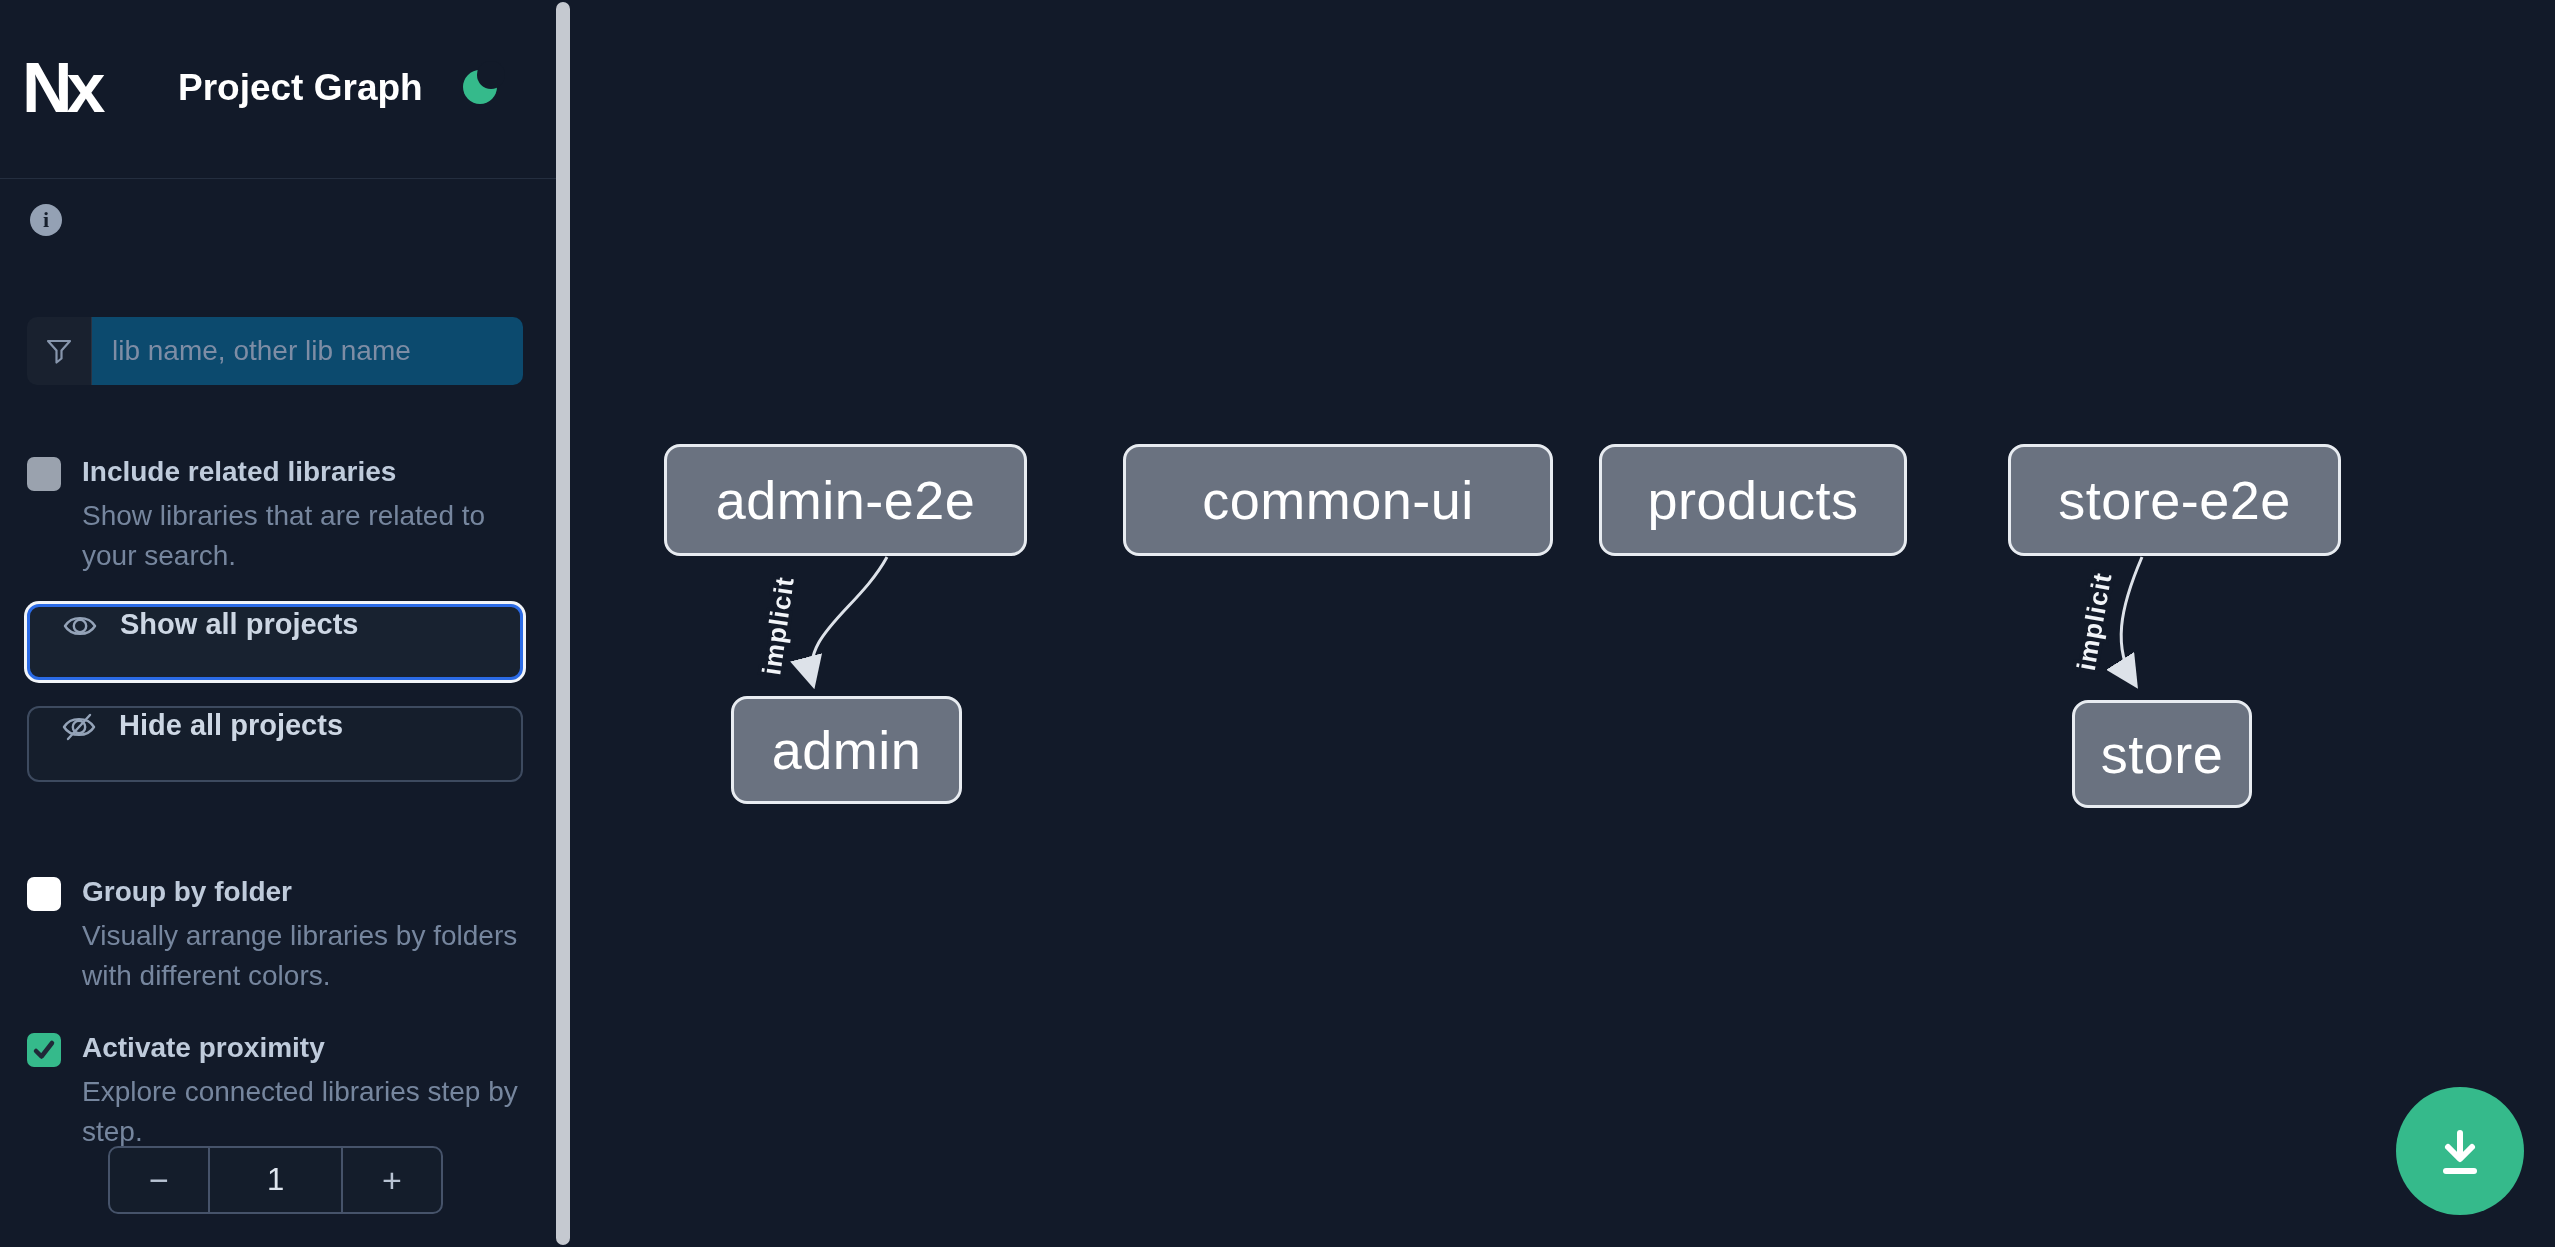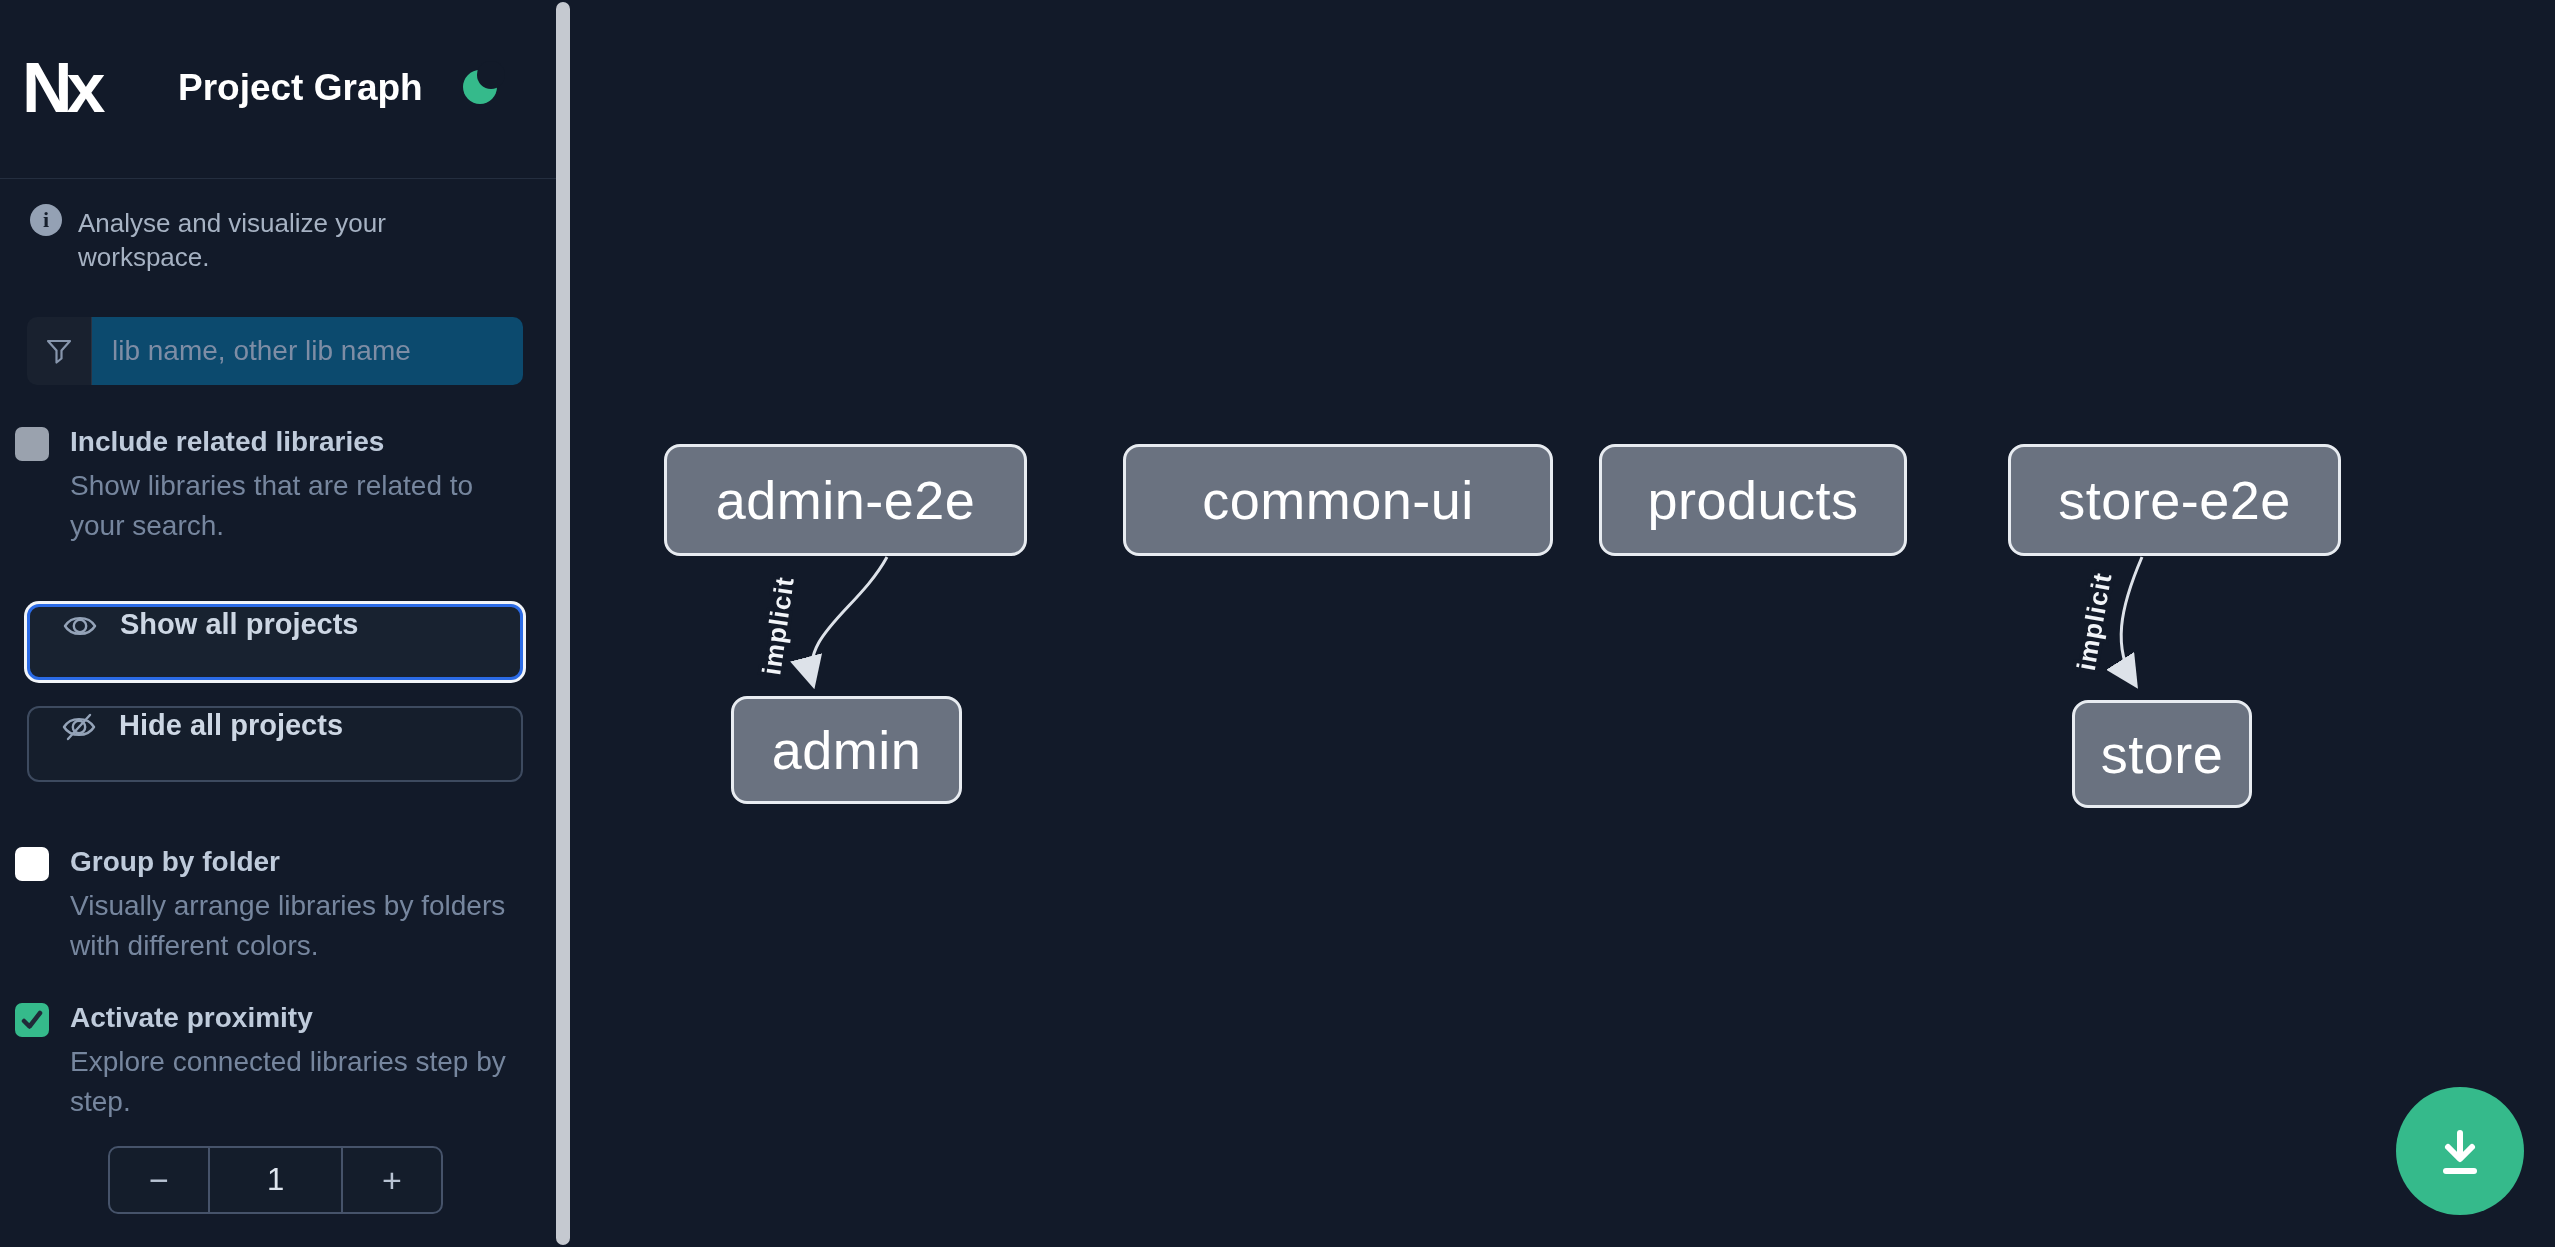--- a/index.html
+++ b/index.html
@@ -29,21 +29,21 @@
   .intro-text{position:absolute;left:78px;top:206px;width:440px;font-size:26px;line-height:34px;color:#a6b2c3;}
 
   .searchbox{position:absolute;left:27px;top:317px;width:496px;height:68px;border-radius:10px;
              overflow:hidden;display:flex;}
   .search-iconcell{width:64px;background:#19212f;display:flex;align-items:center;justify-content:center;
                    border-right:1px solid #2a3342;}
   .searchbox input{flex:1;background:#0c4a6e;border:none;outline:none;color:#cfd9e6;
                    font-size:28px;padding:0 20px;font-family:"Liberation Sans",sans-serif;}
   .searchbox input::placeholder{color:#7e8da5;}
 
-  .opt-row{position:absolute;left:15px;width:486px;}
+  .opt-row{position:absolute;left:27px;width:486px;margin-top:30px;}
   .cb{position:absolute;left:0;top:3px;width:34px;height:34px;border-radius:7px;display:flex;
       align-items:center;justify-content:center;cursor:pointer;}
   .cb.muted{background:#9aa2ae;}
   .cb.white{background:#ffffff;}
   .cb.green{background:#35ba8b;}
   .opt-label{display:block;margin-left:55px;font-size:28px;font-weight:700;color:#bfcbdb;line-height:36px;}
   .opt-desc{display:block;margin-left:55px;margin-top:6px;width:452px;font-size:28px;
             color:#76869e;line-height:40px;}
 
   .btn{position:absolute;left:27px;width:496px;height:76px;box-sizing:border-box;border-radius:12px;
@@ -99,21 +99,20 @@
     <div class="app-title">Project Graph</div>
     <button class="moon-btn">
       <svg width="48" height="48" viewBox="0 0 48 48">
         <circle cx="22" cy="27" r="17" fill="#35ba8b"></circle>
         <circle cx="33" cy="15" r="14" fill="#121a29"></circle>
       </svg>
     </button>
     <div class="hdr-divider"></div>
 
     <div class="intro-icon">i</div>
-    <div class="intro-text">Analyse and visualize your workspace.</div>
 
     <div class="searchbox">
       <div class="search-iconcell">
         <svg width="28" height="28" viewBox="0 0 28 28" fill="none" stroke="#8796ad" stroke-width="2.2" stroke-linejoin="round" stroke-linecap="round">
           <path d="M3 4 h22 l-8.5 9.5 v8 l-5 4 v-12 z"></path>
         </svg>
       </div>
       <input type="text" placeholder="lib name, other lib name" style="">
     </div>
 

